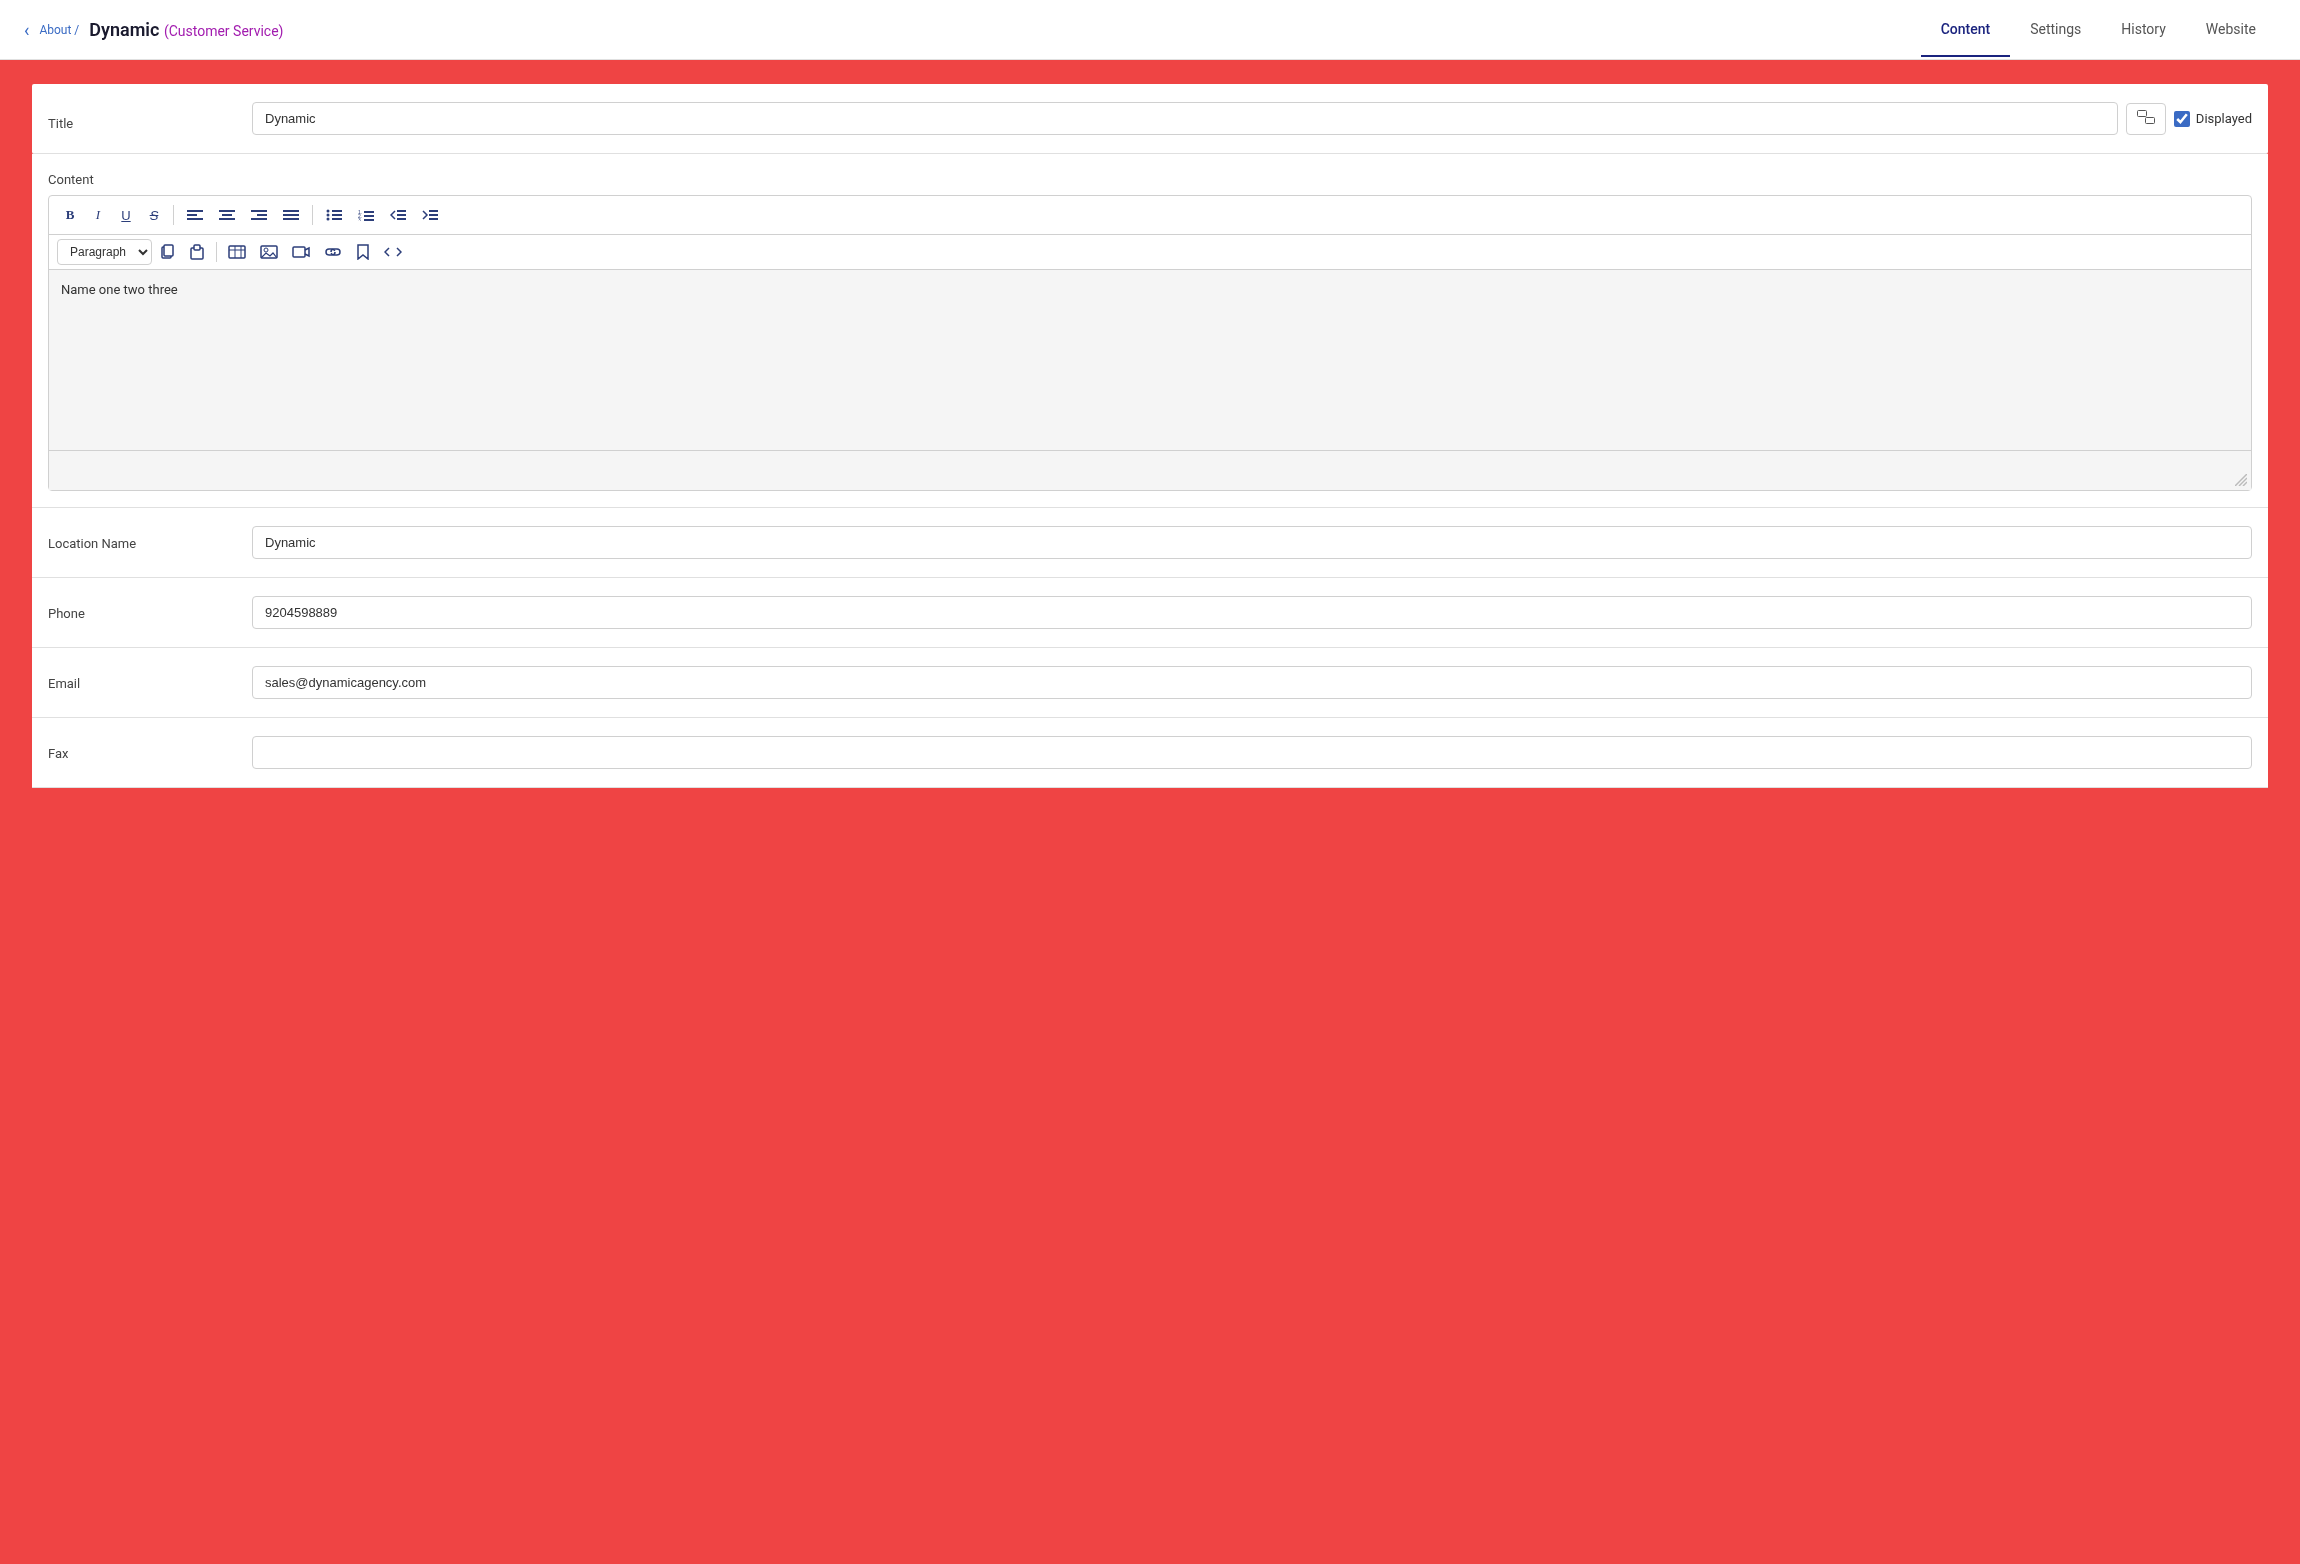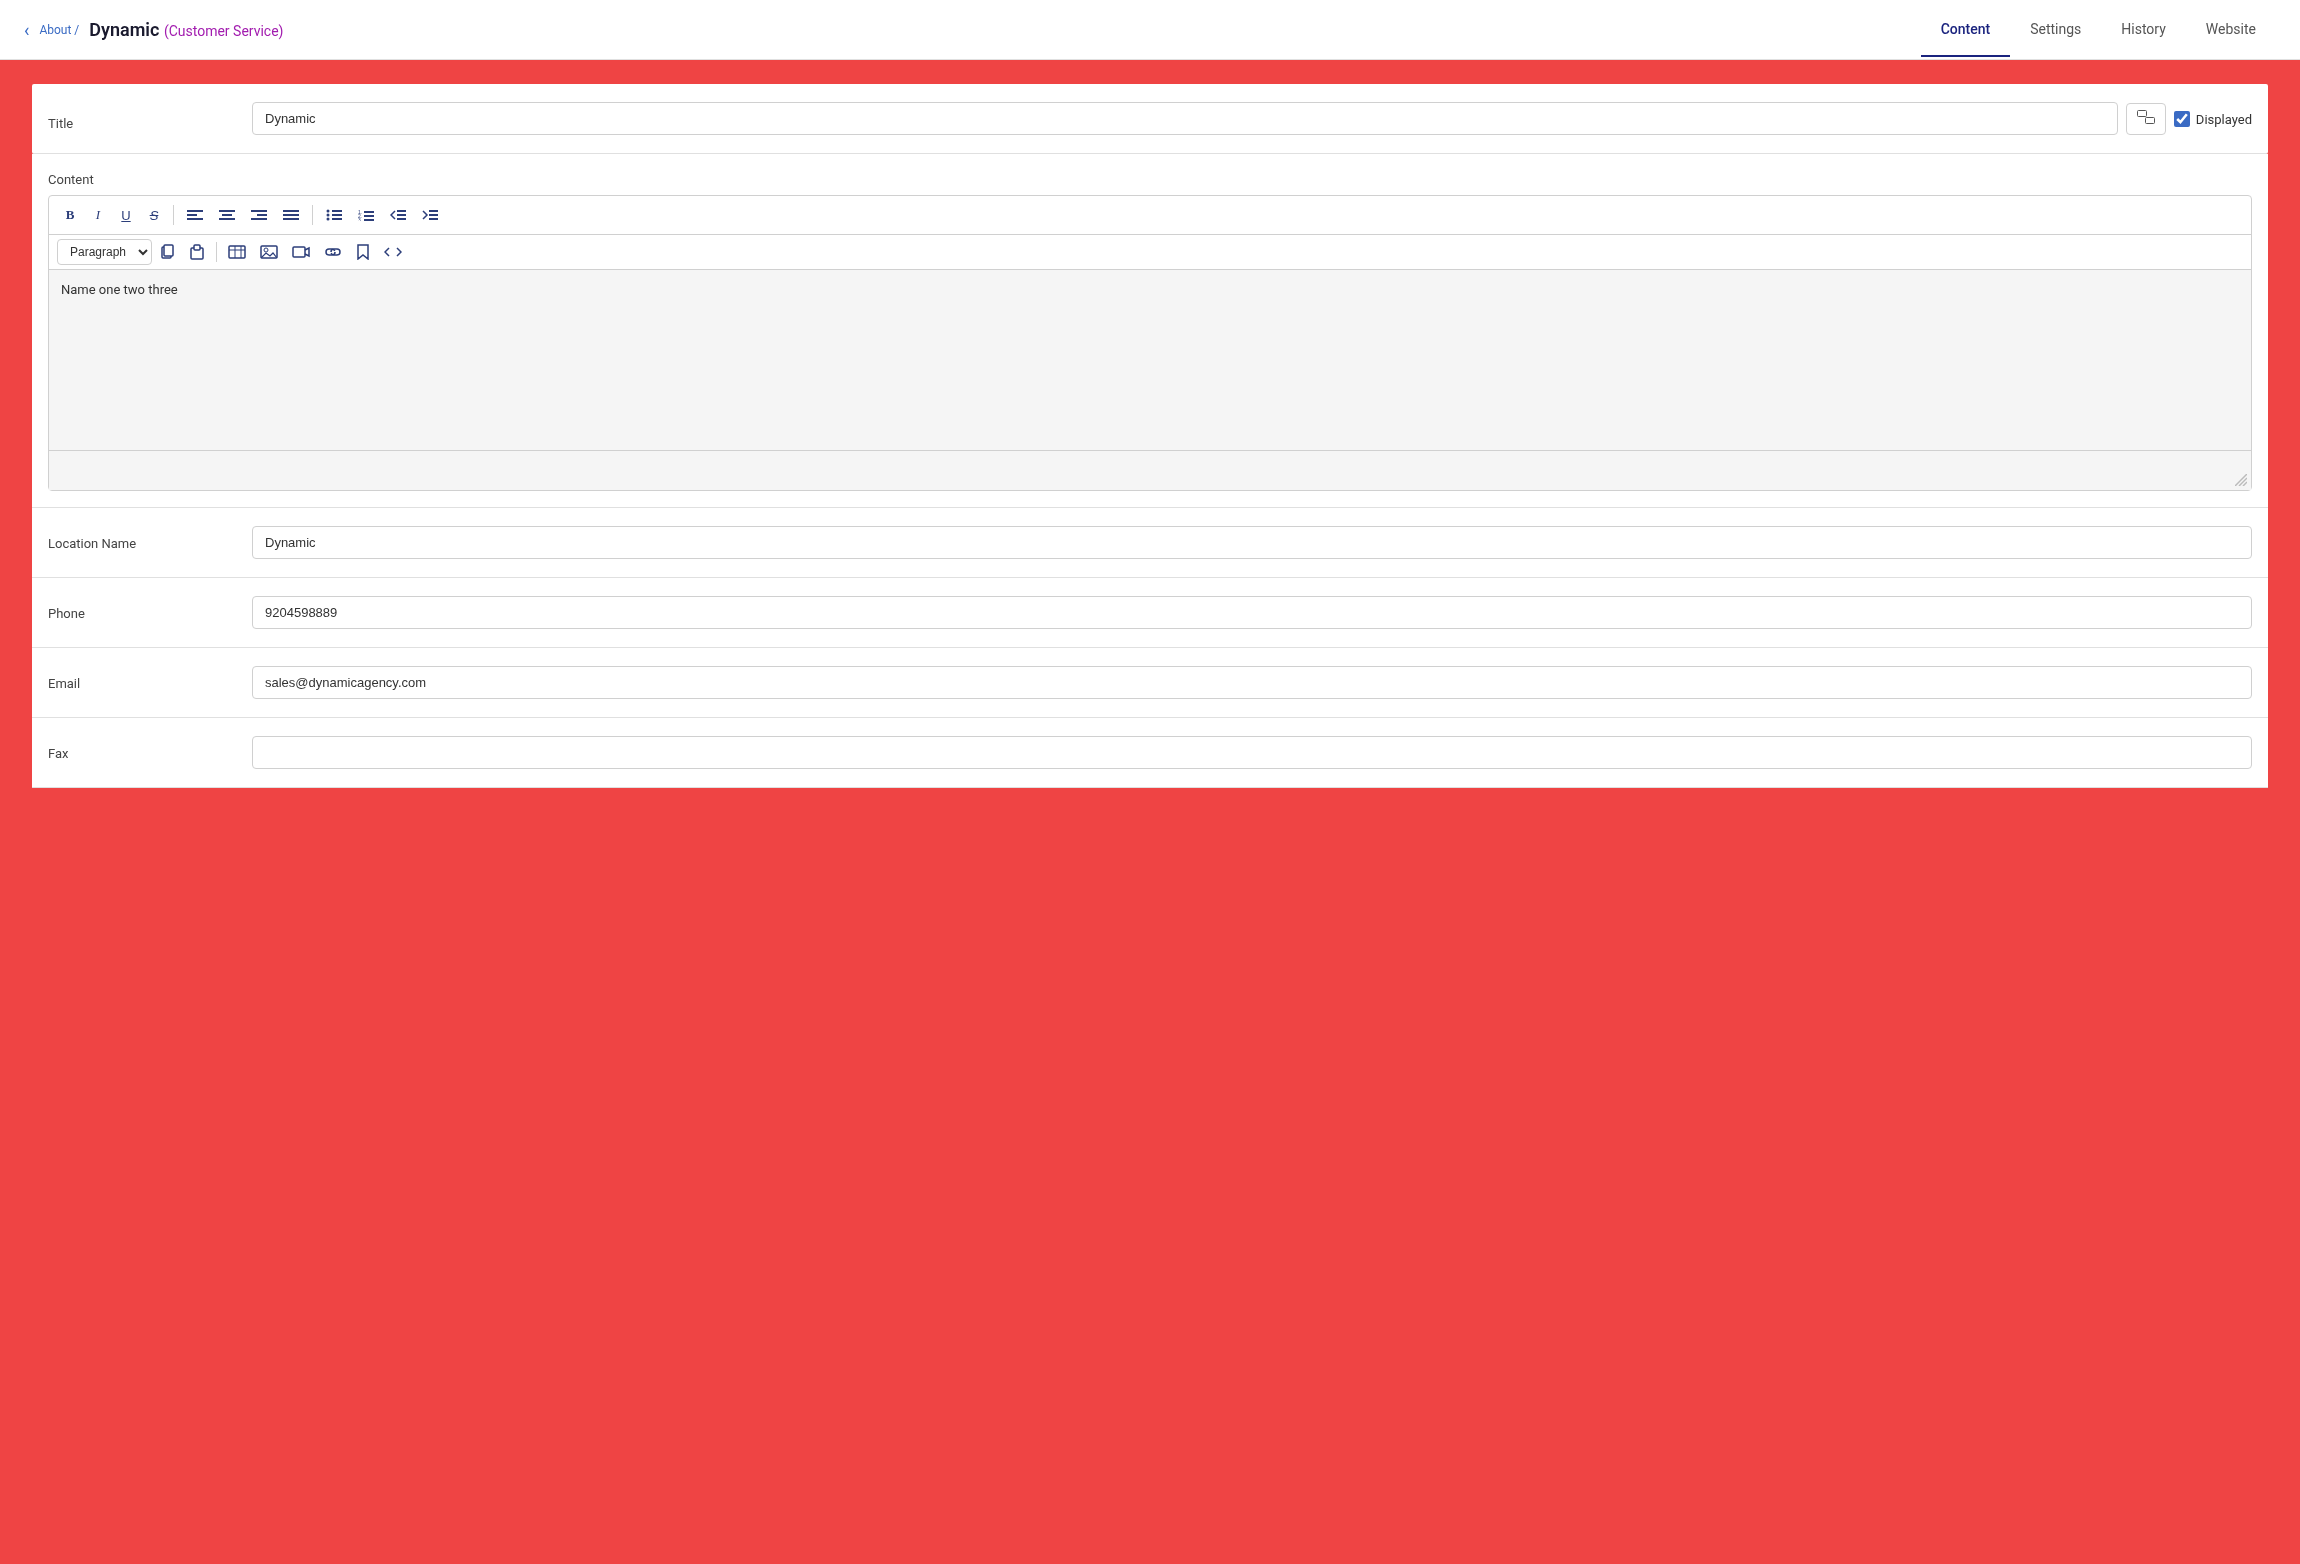--- a/index.html
+++ b/index.html
@@ -142,21 +142,21 @@
       padding: 6px 10px;
       border: 1px solid #d0d0d0;
       border-radius: 4px;
       background: #fff;
       cursor: pointer;
       color: #555;
       font-size: 16px;
     }
     .displayed-wrap {
       display: flex;
-      align-items: flex-end;
+      align-items: center;
       gap: 6px;
       white-space: nowrap;
     }
     .displayed-checkbox {
       width: 16px;
       height: 16px;
       accent-color: #3a6bc4;
       cursor: pointer;
     }
     .displayed-label {

